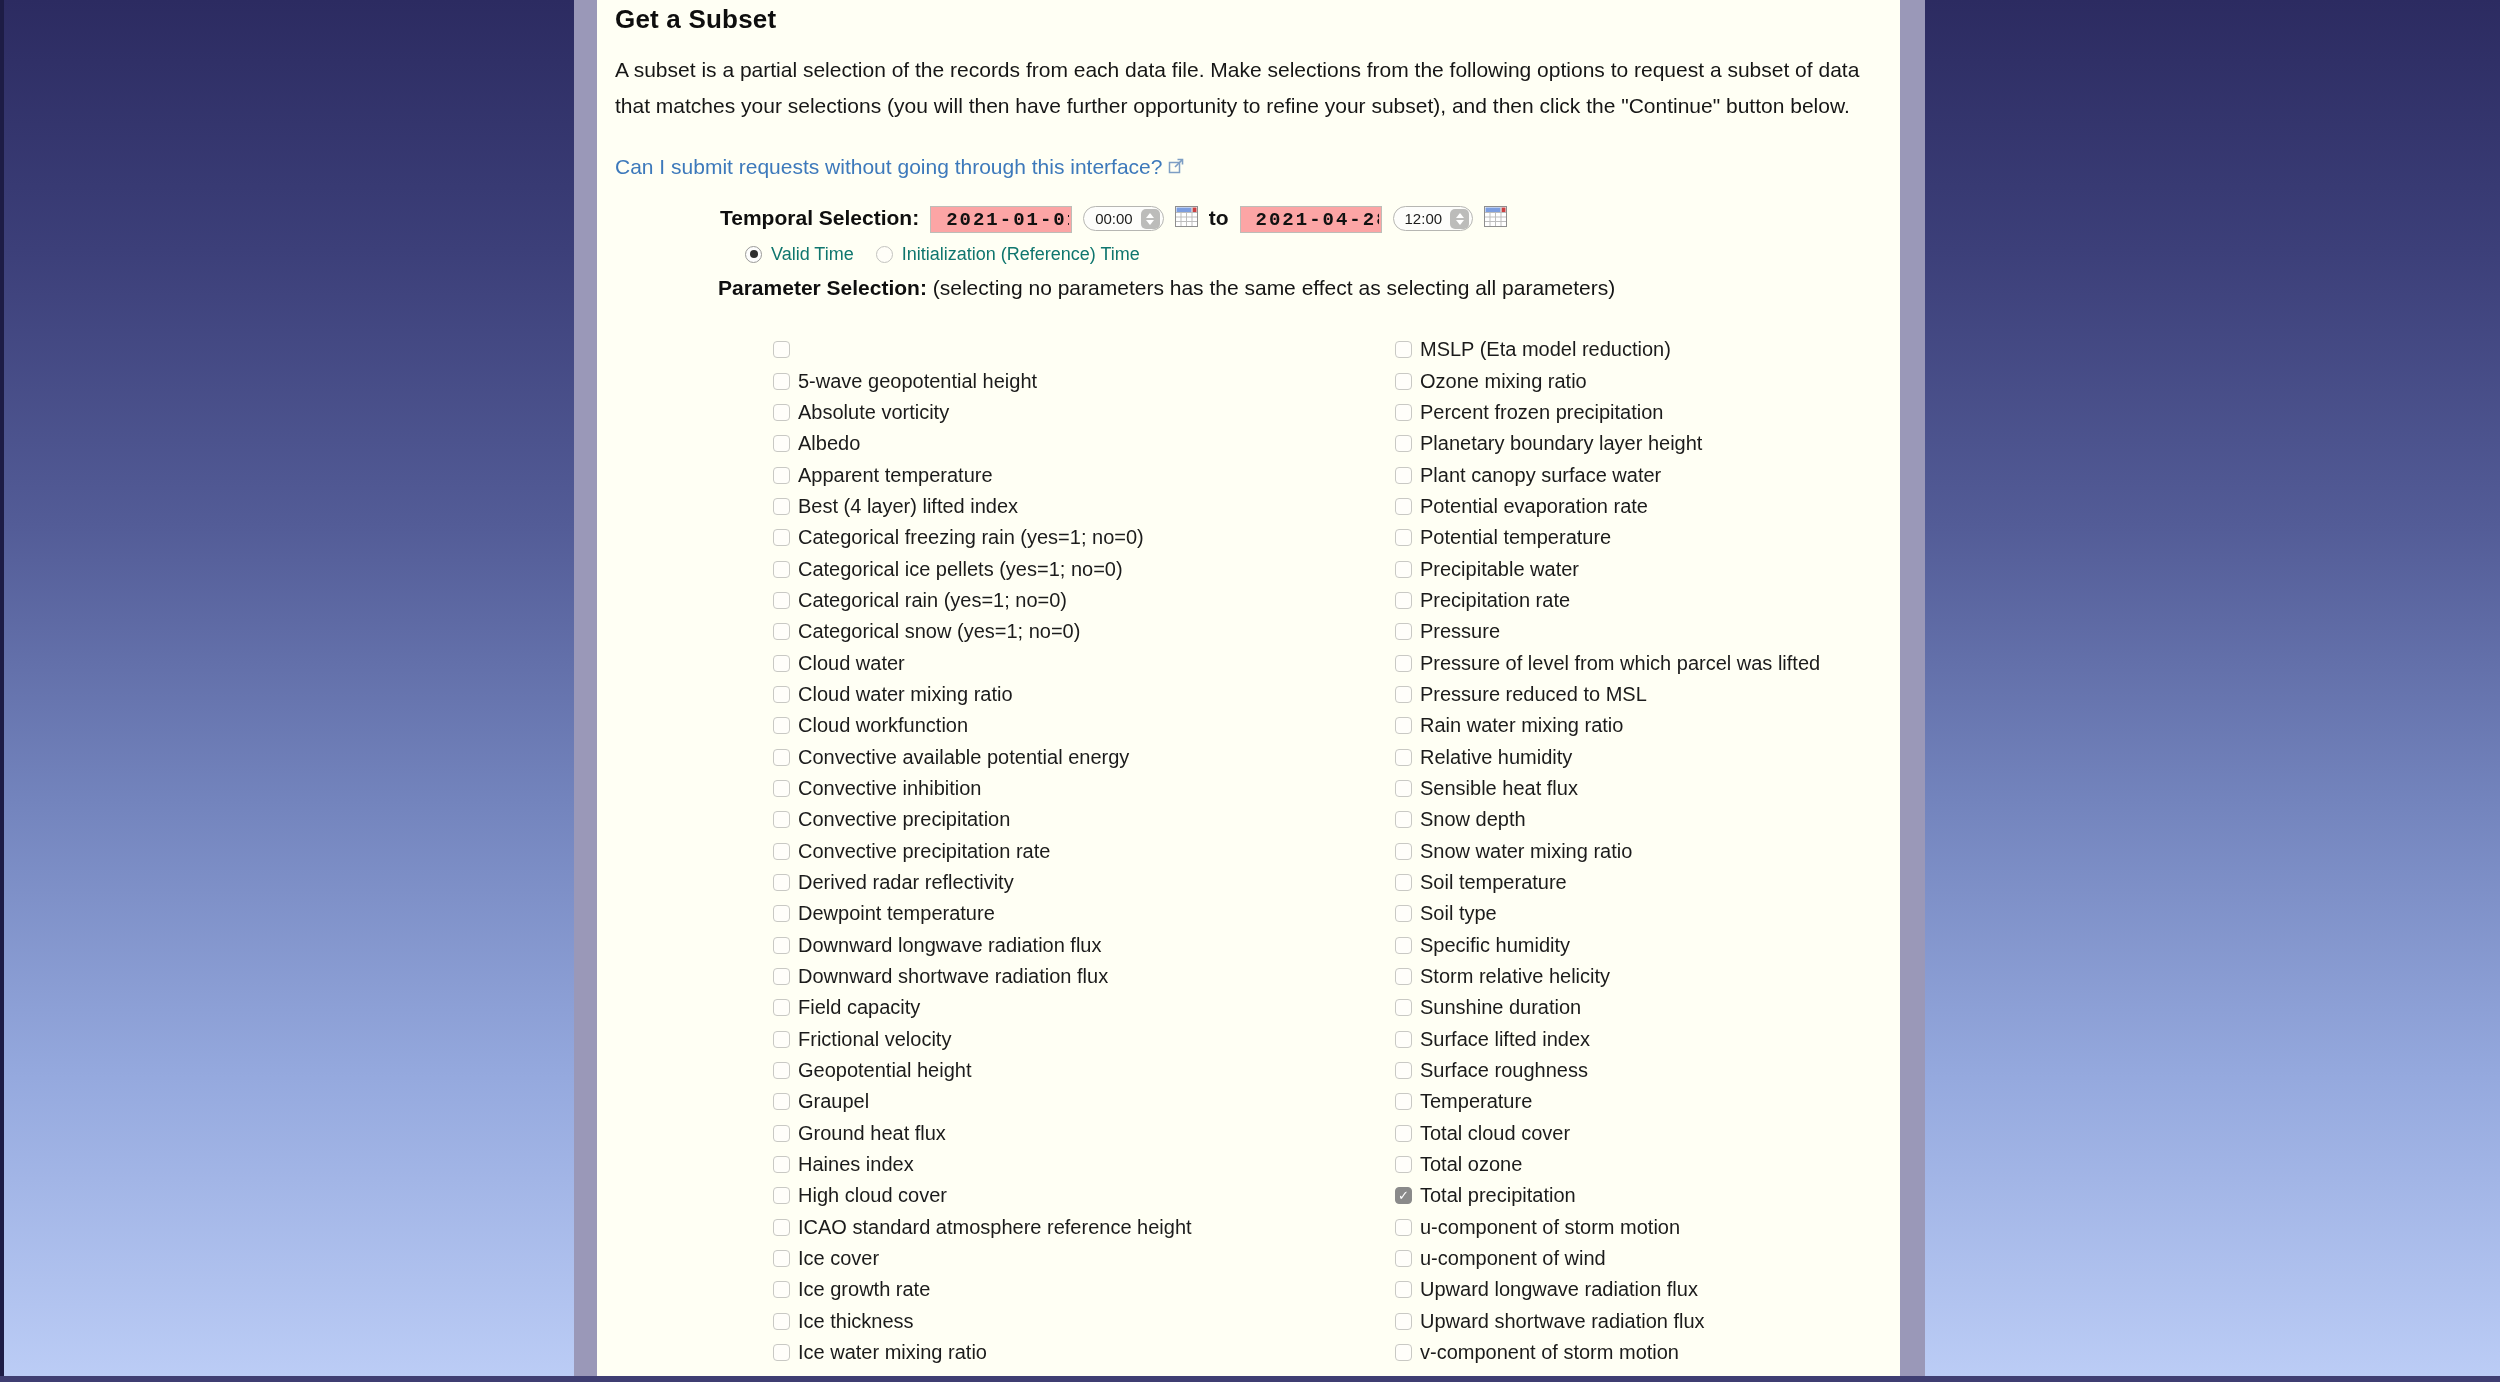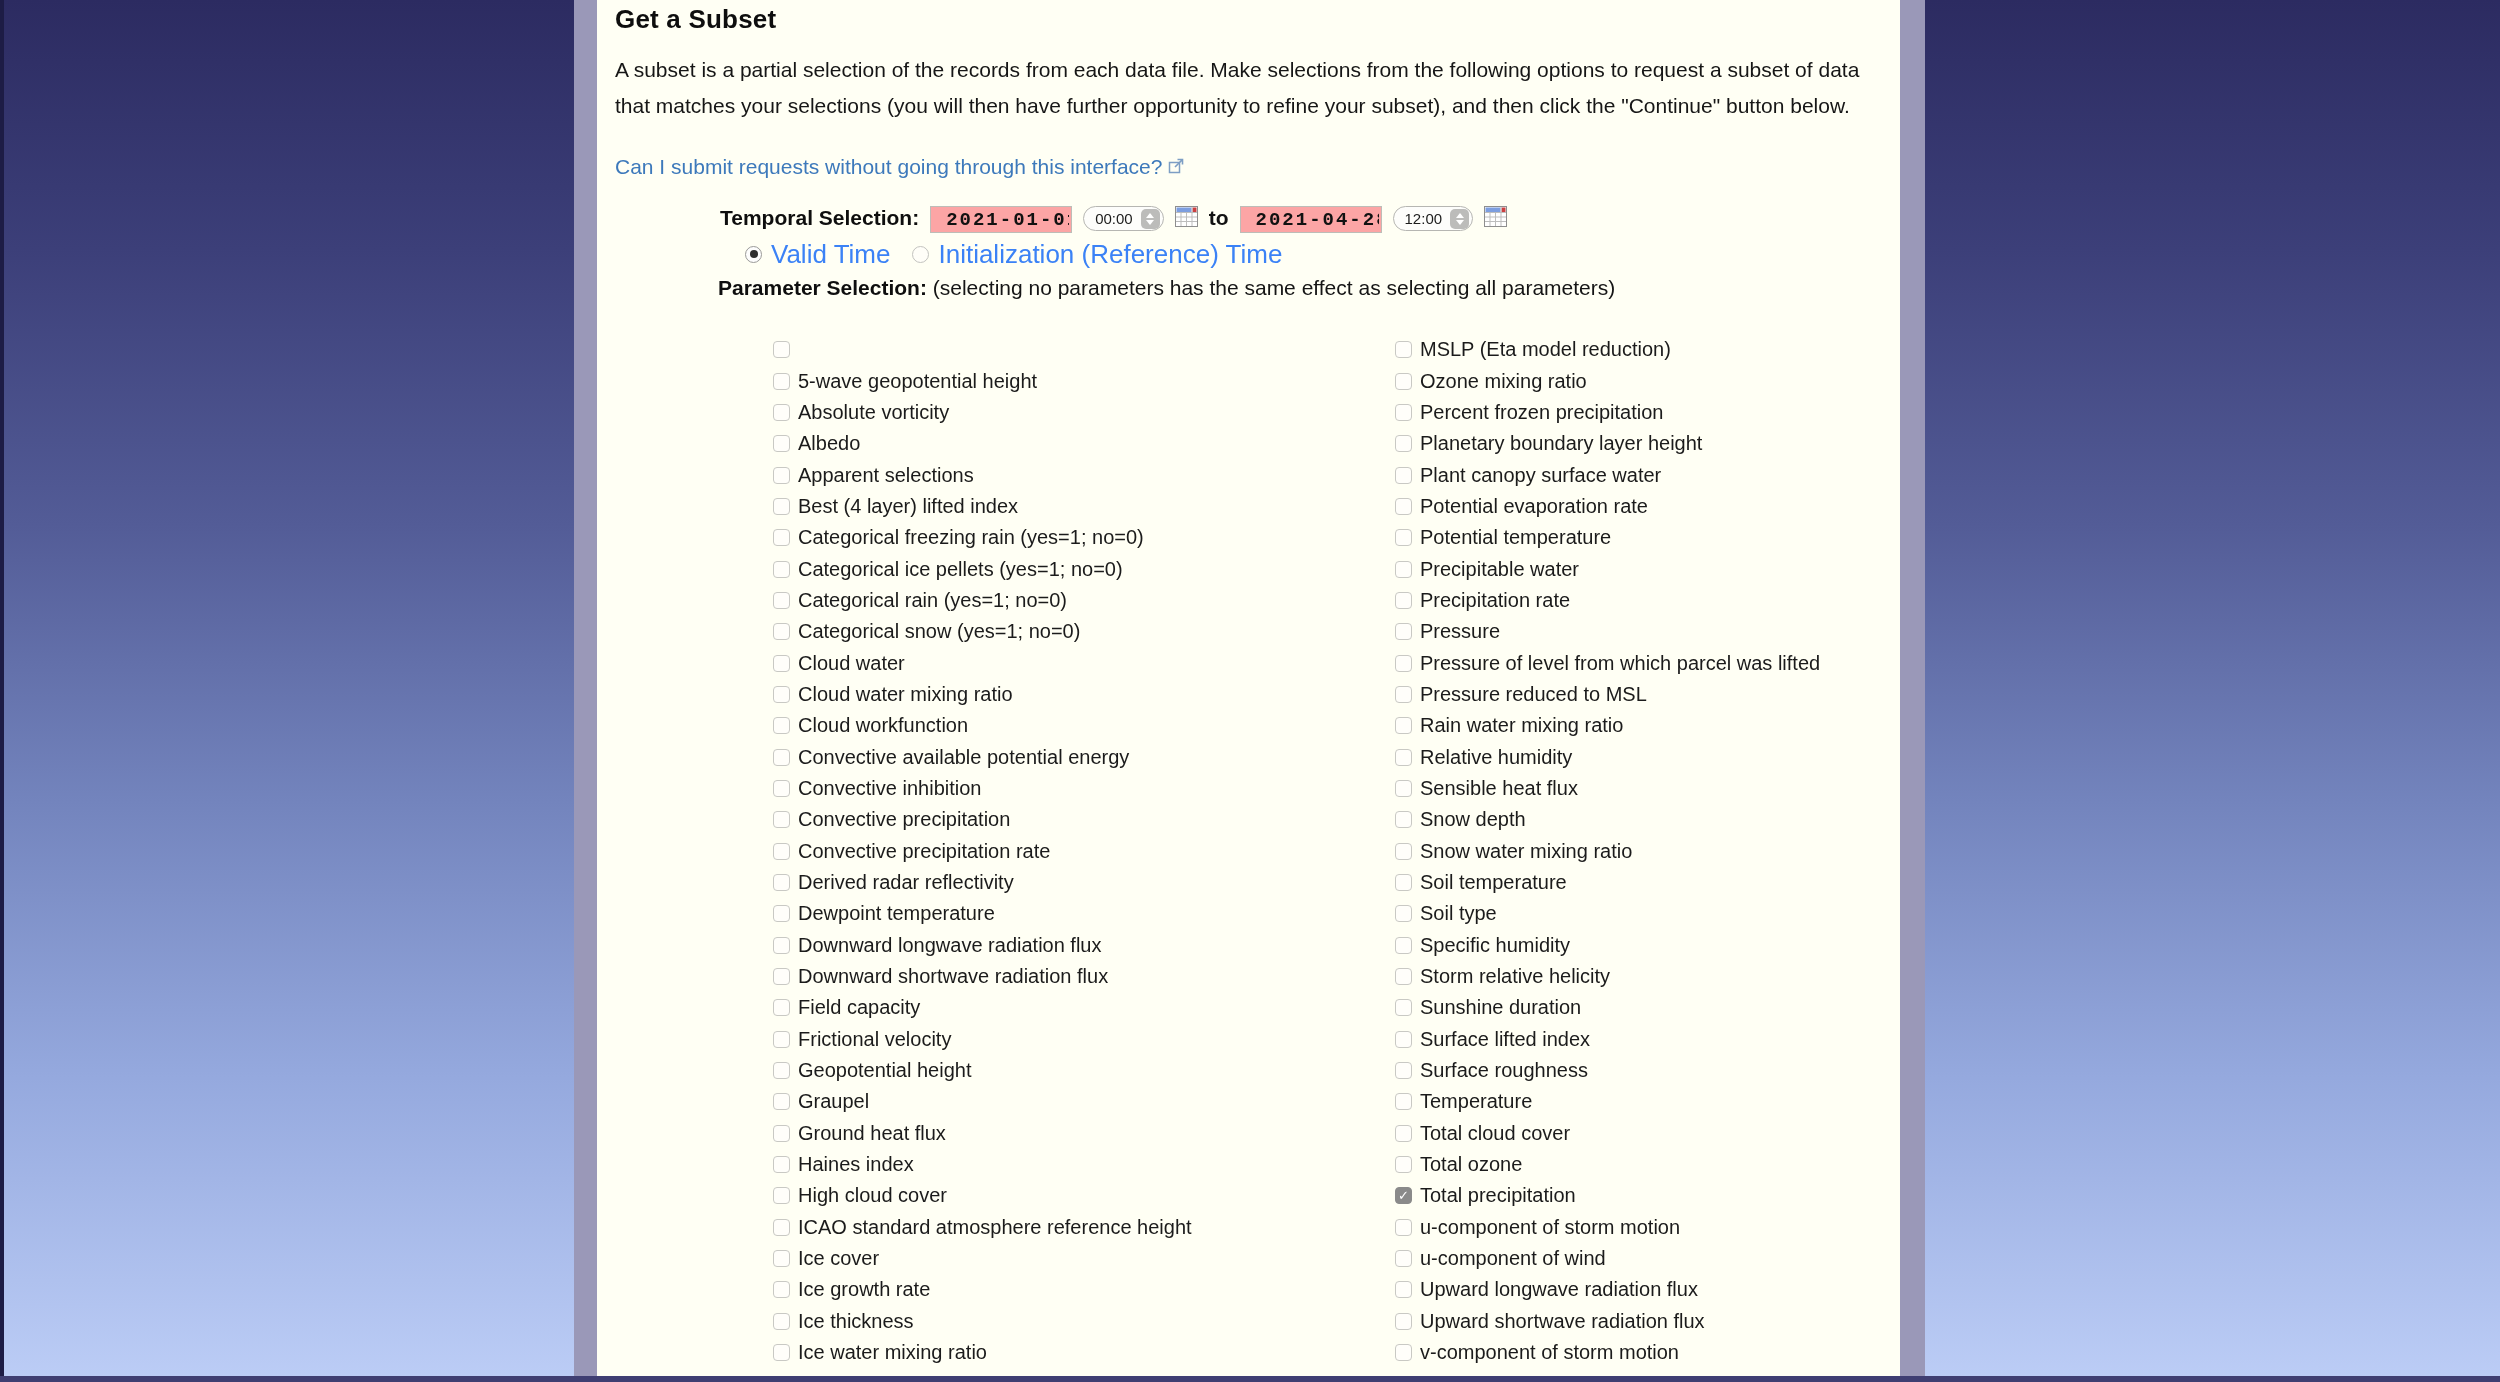--- a/index.html
+++ b/index.html
@@ -30,21 +30,21 @@
   .stepper .up{width:0;height:0;border-left:4px solid transparent;border-right:4px solid transparent;border-bottom:5px solid #fff;}
   .stepper .dn{width:0;height:0;border-left:4px solid transparent;border-right:4px solid transparent;border-top:5px solid #fff;}
   .cal{display:inline-flex;cursor:pointer;}
   .to-label{font-size:21px;font-weight:600;color:#111;}
 
   .radio-row{position:absolute;left:148px;top:241px;height:26px;display:flex;align-items:center;gap:22px;}
   .radio-item{display:flex;align-items:center;gap:9px;cursor:pointer;}
   .radio{width:17px;height:17px;border-radius:50%;box-sizing:border-box;border:1.5px solid #c3c3bf;background:#fffef8;position:relative;}
   .radio.on{border-color:#9a9a98;background:#fdfdfd;}
   .radio.on::after{content:'';position:absolute;left:3.5px;top:3.5px;width:8px;height:8px;border-radius:50%;background:#2e2e2e;}
-  .radio-label{font-size:26px;color:#3b82f6;}
+  .radio-label{font-size:18px;color:#0f766e;}
 
   .param-header{position:absolute;left:121px;top:276px;font-size:21px;color:#151515;}
   .param-header b{font-weight:700;color:#0e0e0e;}
 
   .param-grid{position:absolute;left:176px;top:334px;display:grid;grid-auto-flow:column;
     grid-template-rows:repeat(34,31.35px);grid-template-columns:622px 505px;}
   .param-item{display:flex;align-items:center;gap:8px;cursor:pointer;}
   .cb{width:17px;height:17px;box-sizing:border-box;border:1.5px solid #c9c9c4;border-radius:4px;background:#fffefa;
     display:inline-flex;align-items:center;justify-content:center;flex:0 0 auto;}
   .cb.checked{background:#8a8a8a;border-color:#8a8a8a;color:#fff;font-size:13px;font-weight:700;line-height:1;}
@@ -145,21 +145,21 @@
           <label class="param-item">
             <span class="cb"></span>
             <span class="cb-label">Absolute vorticity</span>
           </label>
           <label class="param-item">
             <span class="cb"></span>
             <span class="cb-label">Albedo</span>
           </label>
           <label class="param-item">
             <span class="cb"></span>
-            <span class="cb-label">Apparent selections</span>
+            <span class="cb-label">Apparent temperature</span>
           </label>
           <label class="param-item">
             <span class="cb"></span>
             <span class="cb-label">Best (4 layer) lifted index</span>
           </label>
           <label class="param-item">
             <span class="cb"></span>
             <span class="cb-label">Categorical freezing rain (yes=1; no=0)</span>
           </label>
           <label class="param-item">

